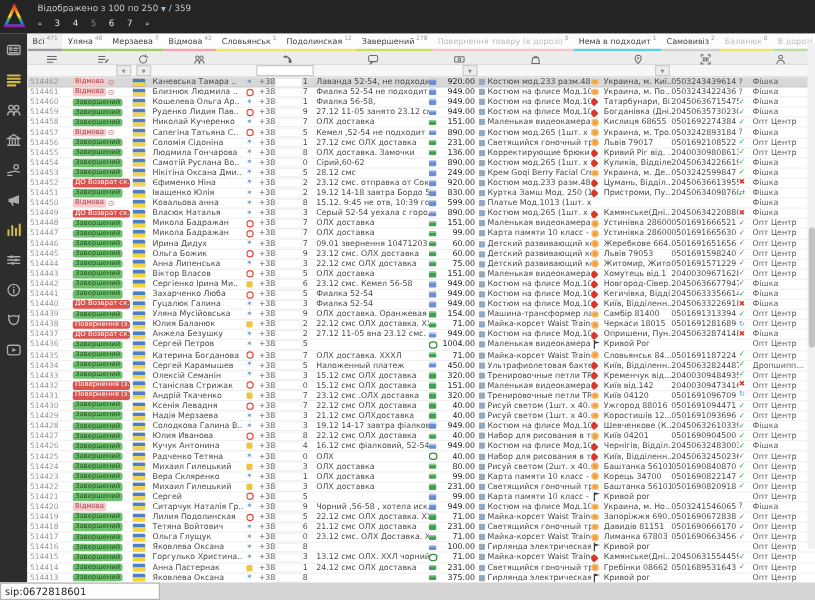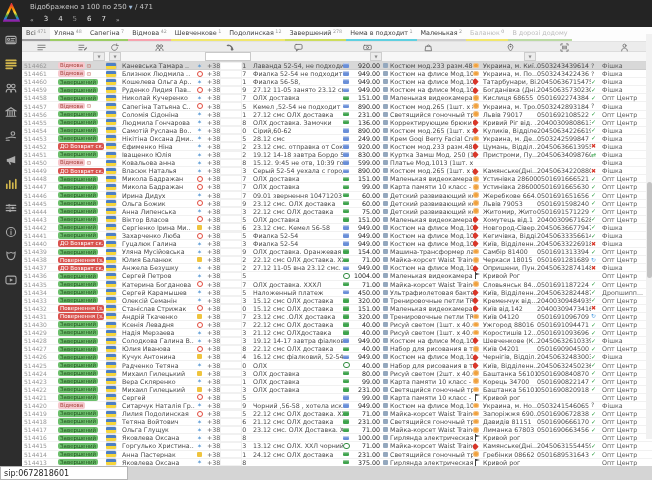--- a/index.html
+++ b/index.html
@@ -88,21 +88,21 @@
           <stop offset="0.7" stop-color="#43a047"></stop>
       <stop offset="0.85" stop-color="#1e88e5"></stop>
           <stop offset="1" stop-color="#8e24aa"></stop>
     </linearGradient>
       </defs>
     <path d="M8.5 2 L15.5 17.5 L1.5 17.5 Z" fill="none" stroke="url(#rg)" stroke-width="2.4"></path>
   </svg>
   <div class="shown">
     <span>Відображено з 100 по 250</span>
     <span class="caret">▼</span>
-    <span>/ 471</span>
+    <span>/ 359</span>
   </div>
   <div class="pager" id="pager">
       <span class="nav">«</span>
       <span class="pg">3</span>
       <span class="pg">4</span>
       <span class="pg cur">5</span>
       <span class="pg">6</span>
       <span class="pg">7</span>
       <span class="nav">»</span>
     </div>
@@ -182,45 +182,49 @@
   <div class="tabs" id="tabs">
       <div class="tab active" style="border-bottom-color: rgb(158, 158, 158);">
         <span>Всі</span>
         <span class="cnt">471</span>
       </div>
       <div class="tab" style="border-bottom-color: rgb(156, 204, 101);">
         <span>Уляна</span>
         <span class="cnt">48</span>
       </div>
       <div class="tab" style="border-bottom-color: rgb(156, 204, 101);">
-        <span>Сапегіна</span>
+        <span>Мерзаева</span>
         <span class="cnt">7</span>
       </div>
       <div class="tab" style="border-bottom-color: rgb(246, 163, 174);">
         <span>Відмова</span>
         <span class="cnt">42</span>
       </div>
       <div class="tab" style="border-bottom-color: rgb(241, 231, 109);">
-        <span>Шевченкове</span>
+        <span>Словьянськ</span>
         <span class="cnt">1</span>
       </div>
       <div class="tab" style="border-bottom-color: rgb(241, 231, 109);">
         <span>Подолинская</span>
         <span class="cnt">12</span>
       </div>
       <div class="tab" style="border-bottom-color: rgb(205, 221, 92);">
         <span>Завершений</span>
         <span class="cnt">278</span>
       </div>
+      <div class="tab muted" style="border-bottom-color: rgb(246, 198, 207);">
+        <span>Повернення товару (в дорозі)</span>
+        <span class="cnt">0</span>
+      </div>
       <div class="tab" style="border-bottom-color: rgb(95, 208, 224);">
         <span>Нема в подходит</span>
         <span class="cnt">1</span>
       </div>
       <div class="tab" style="border-bottom-color: rgb(207, 207, 207);">
-        <span>Маленькая</span>
+        <span>Самовивіз</span>
         <span class="cnt">2</span>
       </div>
       <div class="tab muted" style="border-bottom-color: rgb(241, 231, 109);">
         <span>Баланюк</span>
         <span class="cnt">0</span>
       </div>
       <div class="tab muted" style="border-bottom-color: rgb(188, 218, 164);">
         <span>В дорозі додому</span>
       </div>
     </div>

